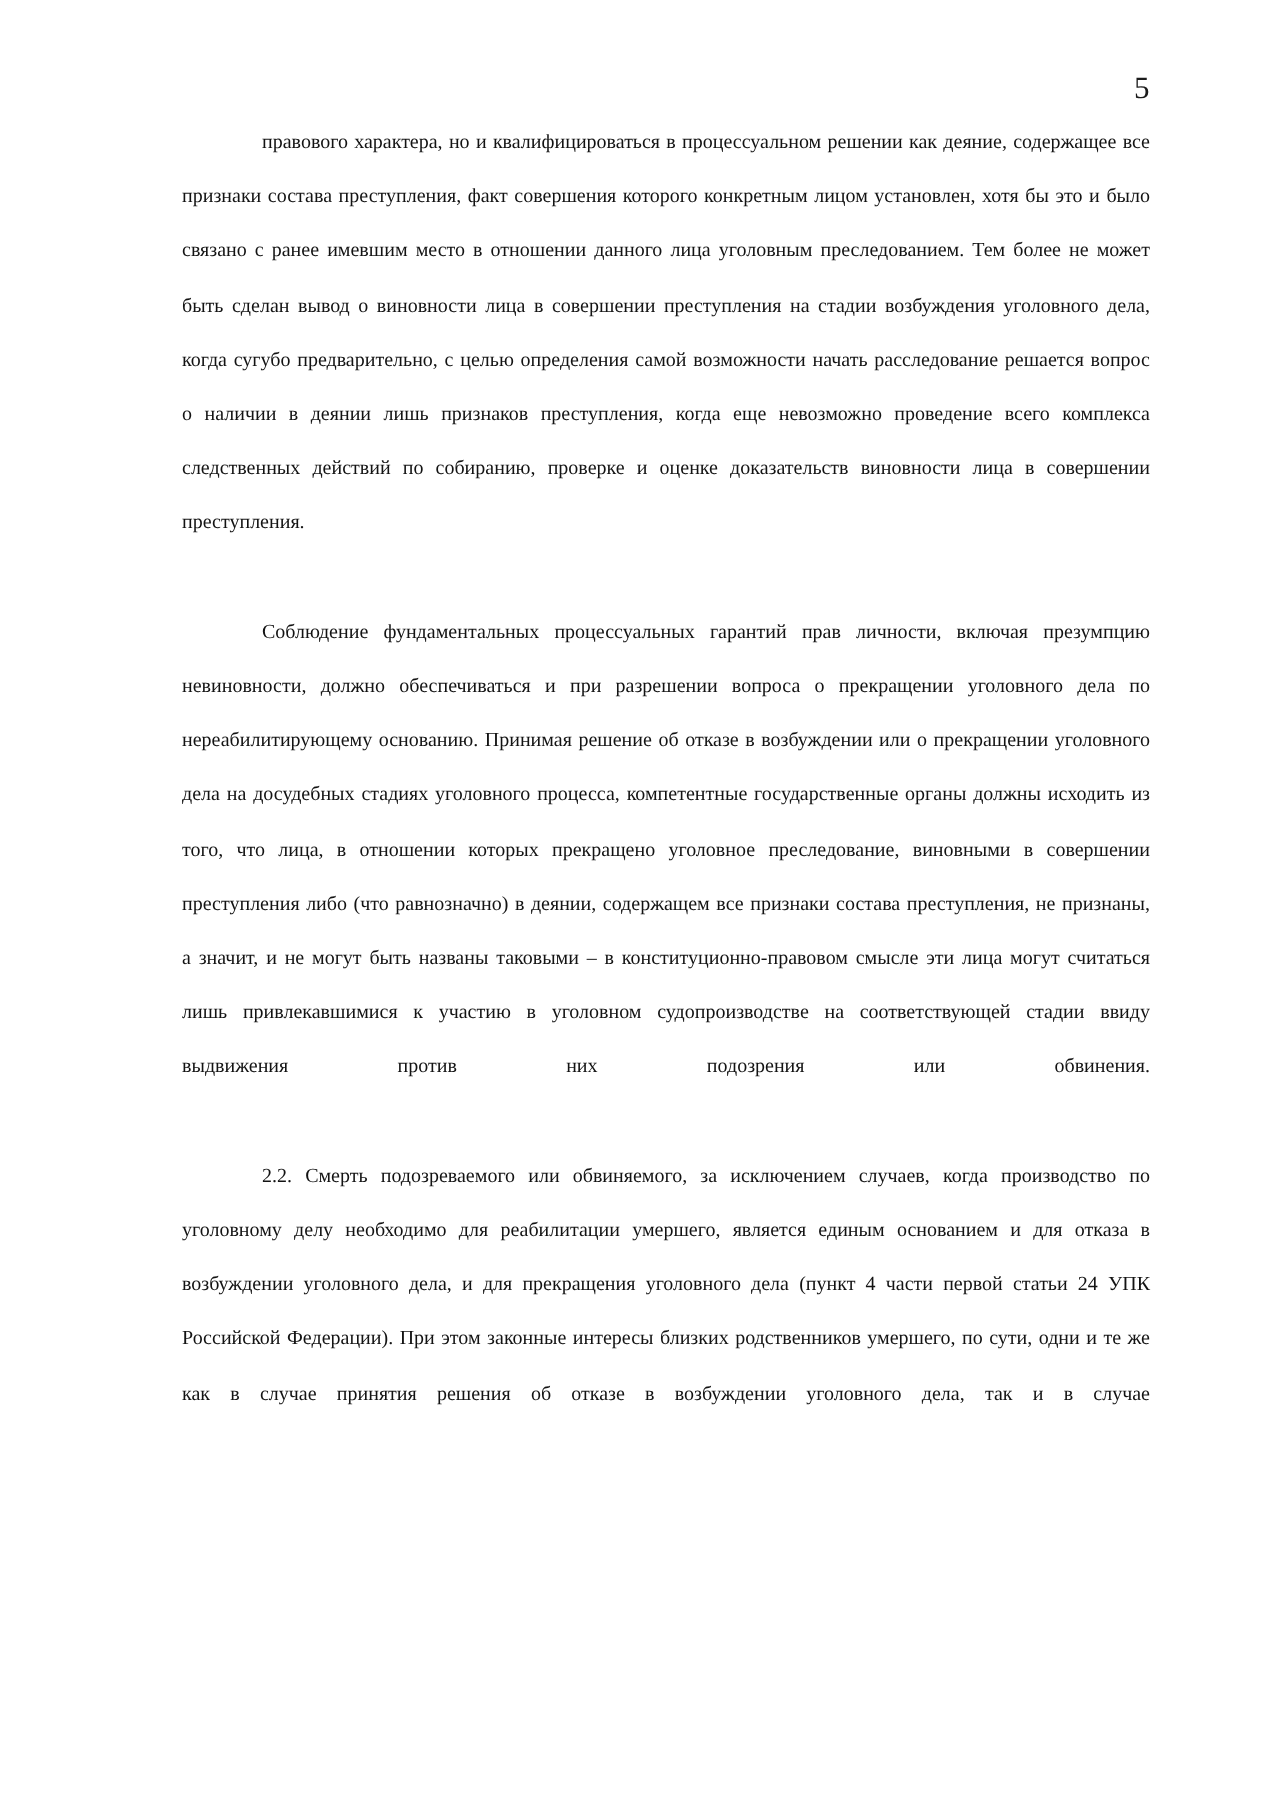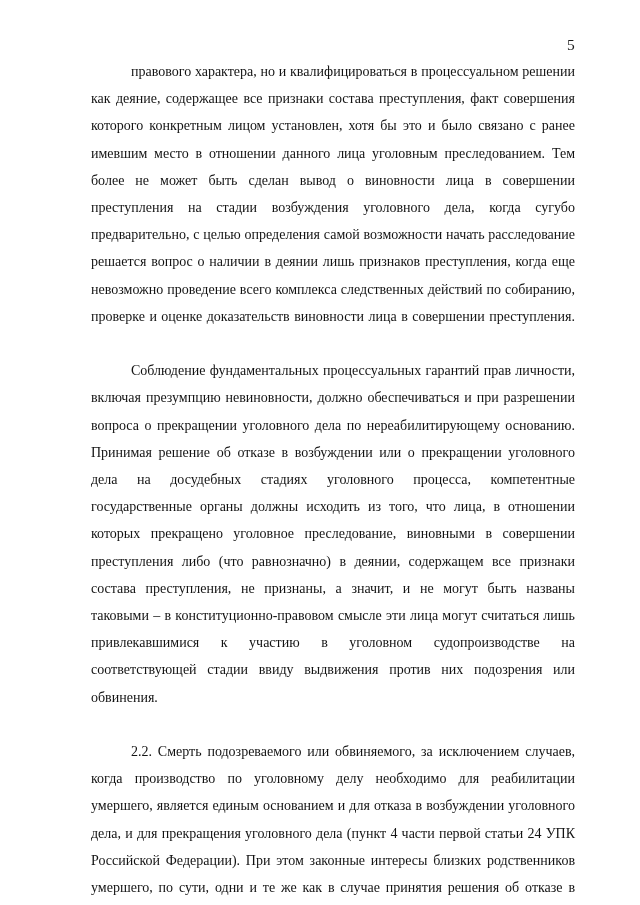--- a/index.html
+++ b/index.html
@@ -37,21 +37,21 @@
     position: absolute;
     top: 58px;
     left: 91px;
     width: 484px;
   }
   .para {
     margin: 0;
     text-align: justify;
     text-justify: inter-word;
     text-indent: 40px;
-    font-size: 14px;
+    font-size: 10px;
     line-height: 27.2px;
     color: #131313;
     word-spacing: 0.2px;
     hyphens: none;
   }
   .para + .para {
     margin-top: 0;
   }
   
   .para:after {

